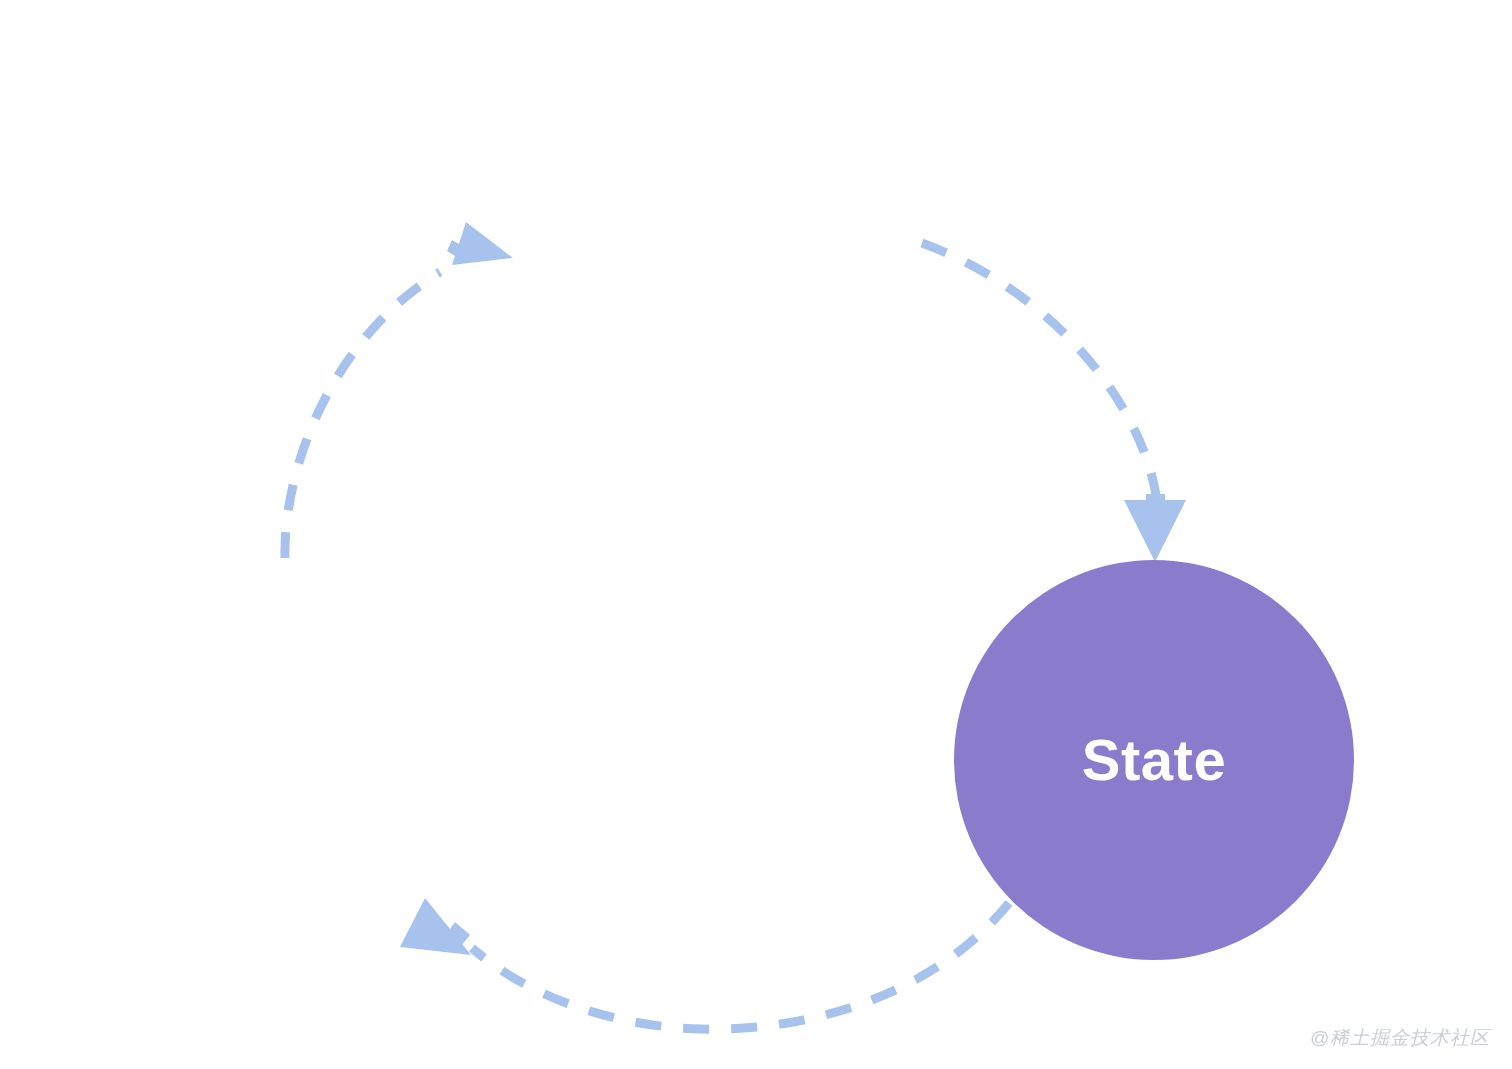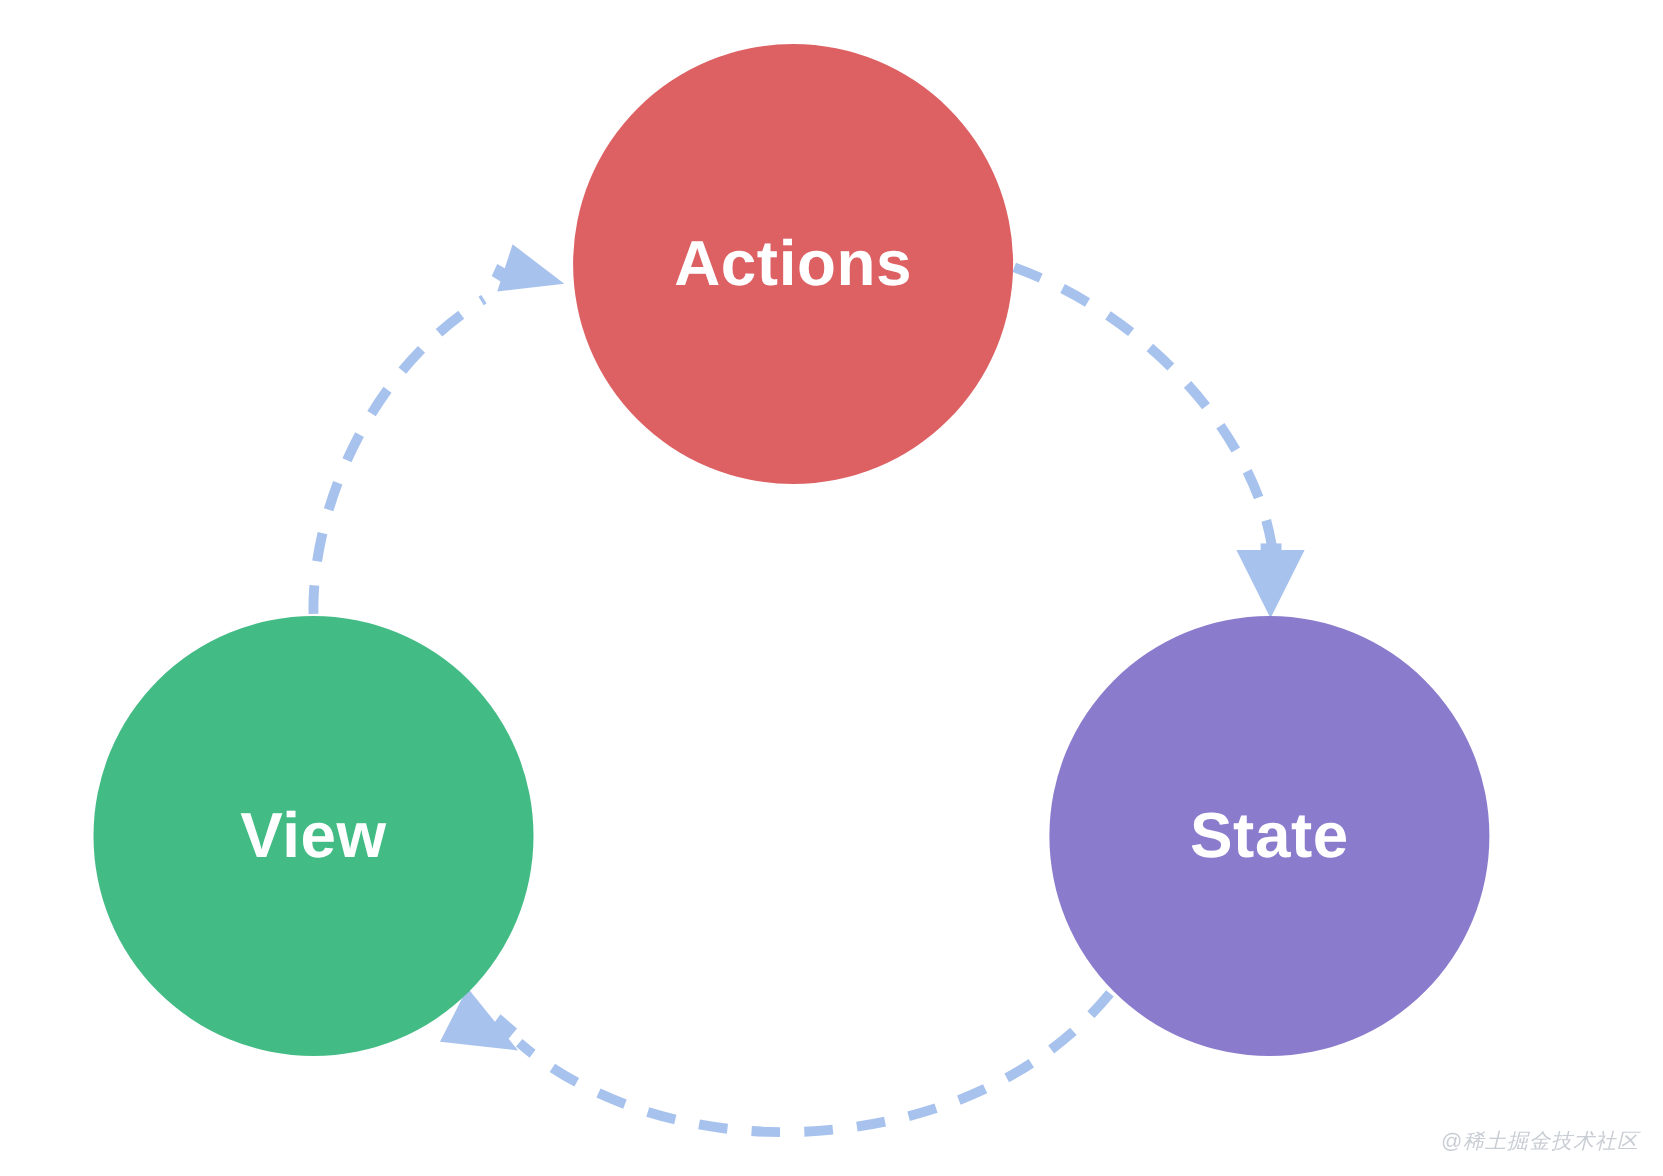--- a/index.html
+++ b/index.html
@@ -83,27 +83,21 @@
 
     <path d="M 1009 903 C 930 1000, 800 1032, 700 1029 C 600 1026, 520 990, 472 948" fill="none" stroke="#A8C2EE" stroke-width="9" stroke-linecap="butt" stroke-dasharray="26 22"></path>
     <polygon points="425,898 471,955, 400,947" fill="#A8C2EE"></polygon>
     <polygon points="455,922 470,935 461,946 447,933" fill="#A8C2EE"></polygon>
 
     <path d="M 285 558 C 283 470, 330 340, 440 272" fill="none" stroke="#A8C2EE" stroke-width="9" stroke-linecap="butt" stroke-dasharray="26 22"></path>
     <polygon points="466,222 513,258, 452,265" fill="#A8C2EE"></polygon>
     <polygon points="452,240 466,248 460,259 447,251" fill="#A8C2EE"></polygon>
   </svg>
 
-  <div id="node-actions" class="node-circle" style="background: rgb(221, 96, 99); left: 521px; top: 40px; width: 400px; height: 400px;">
-    <span class="node-label" style="color: rgb(255, 255, 255);">Actions</span>
-  </div>
 
-  <div id="node-view" class="node-circle" style="background: rgb(66, 187, 133); left: 85px; top: 560px; width: 400px; height: 400px;">
-    <span class="node-label" style="color: rgb(255, 255, 255);">View</span>
-  </div>
 
   <div id="node-state" class="node-circle" style="background: rgb(138, 123, 204); left: 954px; top: 560px; width: 400px; height: 400px;">
     <span class="node-label" style="color: rgb(255, 255, 255);">State</span>
   </div>
 
   <div id="watermark" style="color: rgb(201, 205, 212); font-style: italic;">@稀土掘金技术社区</div>
 
 </div>
 
 </body></html>

